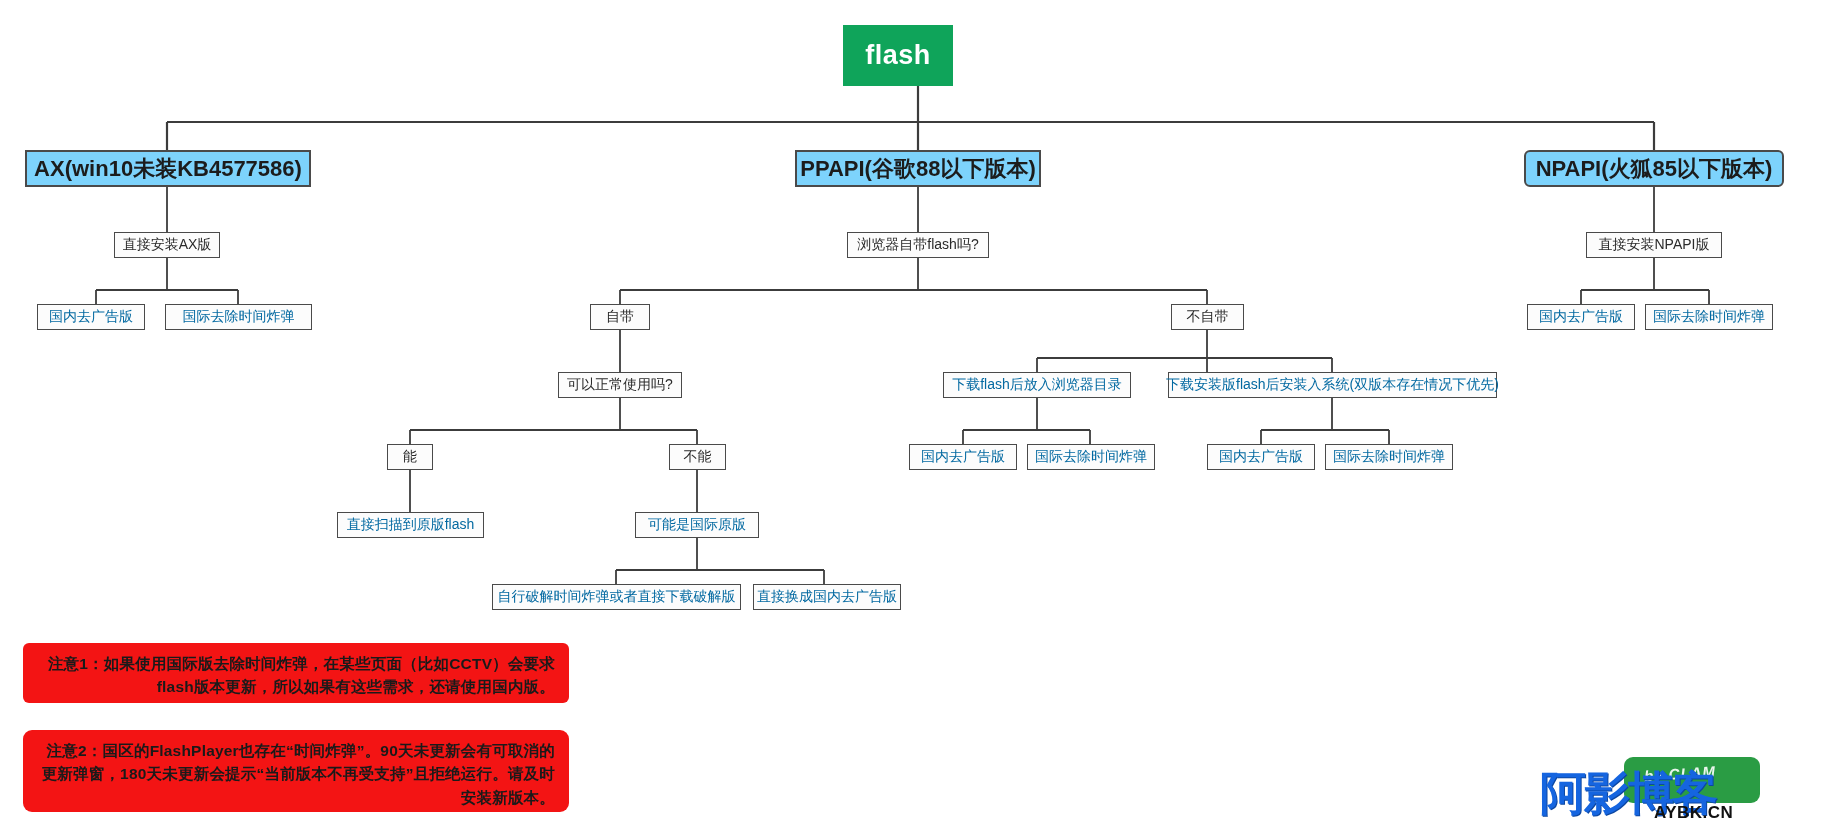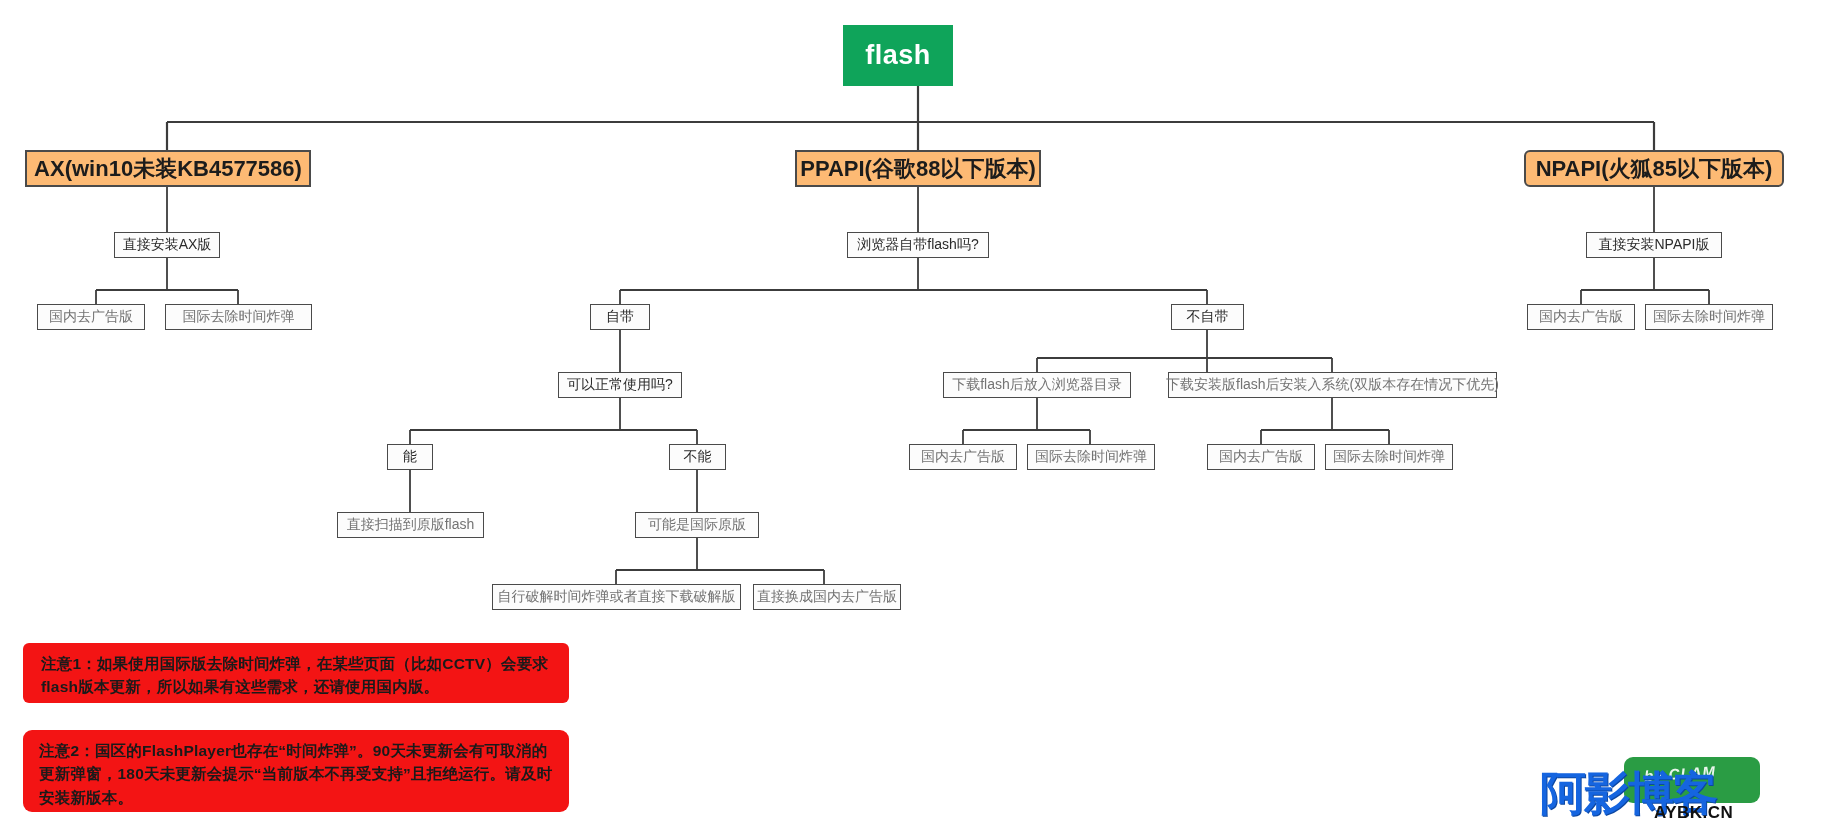--- a/index.html
+++ b/index.html
@@ -3,32 +3,32 @@
 <meta charset="utf-8">
 <style>
   html,body{margin:0;padding:0;}
   body{
     width:1842px;height:831px;
     background:#ffffff;
     font-family:"Liberation Sans","DejaVu Sans",sans-serif;
     overflow:hidden;
     position:relative;
   }
-  #chart-root{position:absolute;left:0;top:0;width:1792px;height:831px;}
+  #chart-root{position:absolute;left:0;top:0;width:1792px;height:831px;text-align:right;}
   svg#flow{position:absolute;left:0;top:0;width:1842px;height:831px;}
 
   .conn{stroke:#3c3c3c;fill:none;stroke-width:2.2;stroke-linecap:butt;stroke-linejoin:round;}
   .conn.thin{stroke-width:1.8;}
 
   .node{position:absolute;box-sizing:border-box;display:flex;align-items:center;justify-content:center;
         background:#fcfcfc;border:1.6px solid #4a4a4a;color:#1c1c1c;white-space:nowrap;}
   .node.root{background:#0fa45a;border:none;color:#ffffff;font-weight:bold;font-size:27px;letter-spacing:.5px;}
-  .node.major{border:2.4px solid #4a4a4a;font-weight:bold;font-size:22px;background:#fdba74;}
+  .node.major{border:2.4px solid #4a4a4a;font-weight:bold;font-size:22px;background:#7dd3fc;}
   .node.mid{font-size:14px;border-width:1.5px;color:#2a2a2a;}
-  .node.leaf{font-size:14px;border-width:1.5px;color:#737373;}
+  .node.leaf{font-size:14px;border-width:1.5px;color:#0369a1;}
 
   .warn{position:absolute;box-sizing:border-box;background:#f31414;border-radius:6px;
         color:#1a1a1a;font-weight:bold;font-size:15.5px;line-height:1.5;
         padding:9px 14px 9px 16px;letter-spacing:.2px;}
 
   #watermark{position:absolute;right:6px;bottom:2px;width:250px;height:78px;}
   .wm-badge{position:absolute;left:88px;top:6px;width:136px;height:46px;background:#2a9c44;border-radius:9px;}
   .wm-by{position:absolute;left:108px;top:14px;color:#eaf6ee;font-size:15px;font-weight:bold;
          font-style:italic;letter-spacing:1px;transform:rotate(-4deg);}
   .wm-cn{position:absolute;left:118px;bottom:6px;color:#111;font-size:17px;font-weight:bold;

